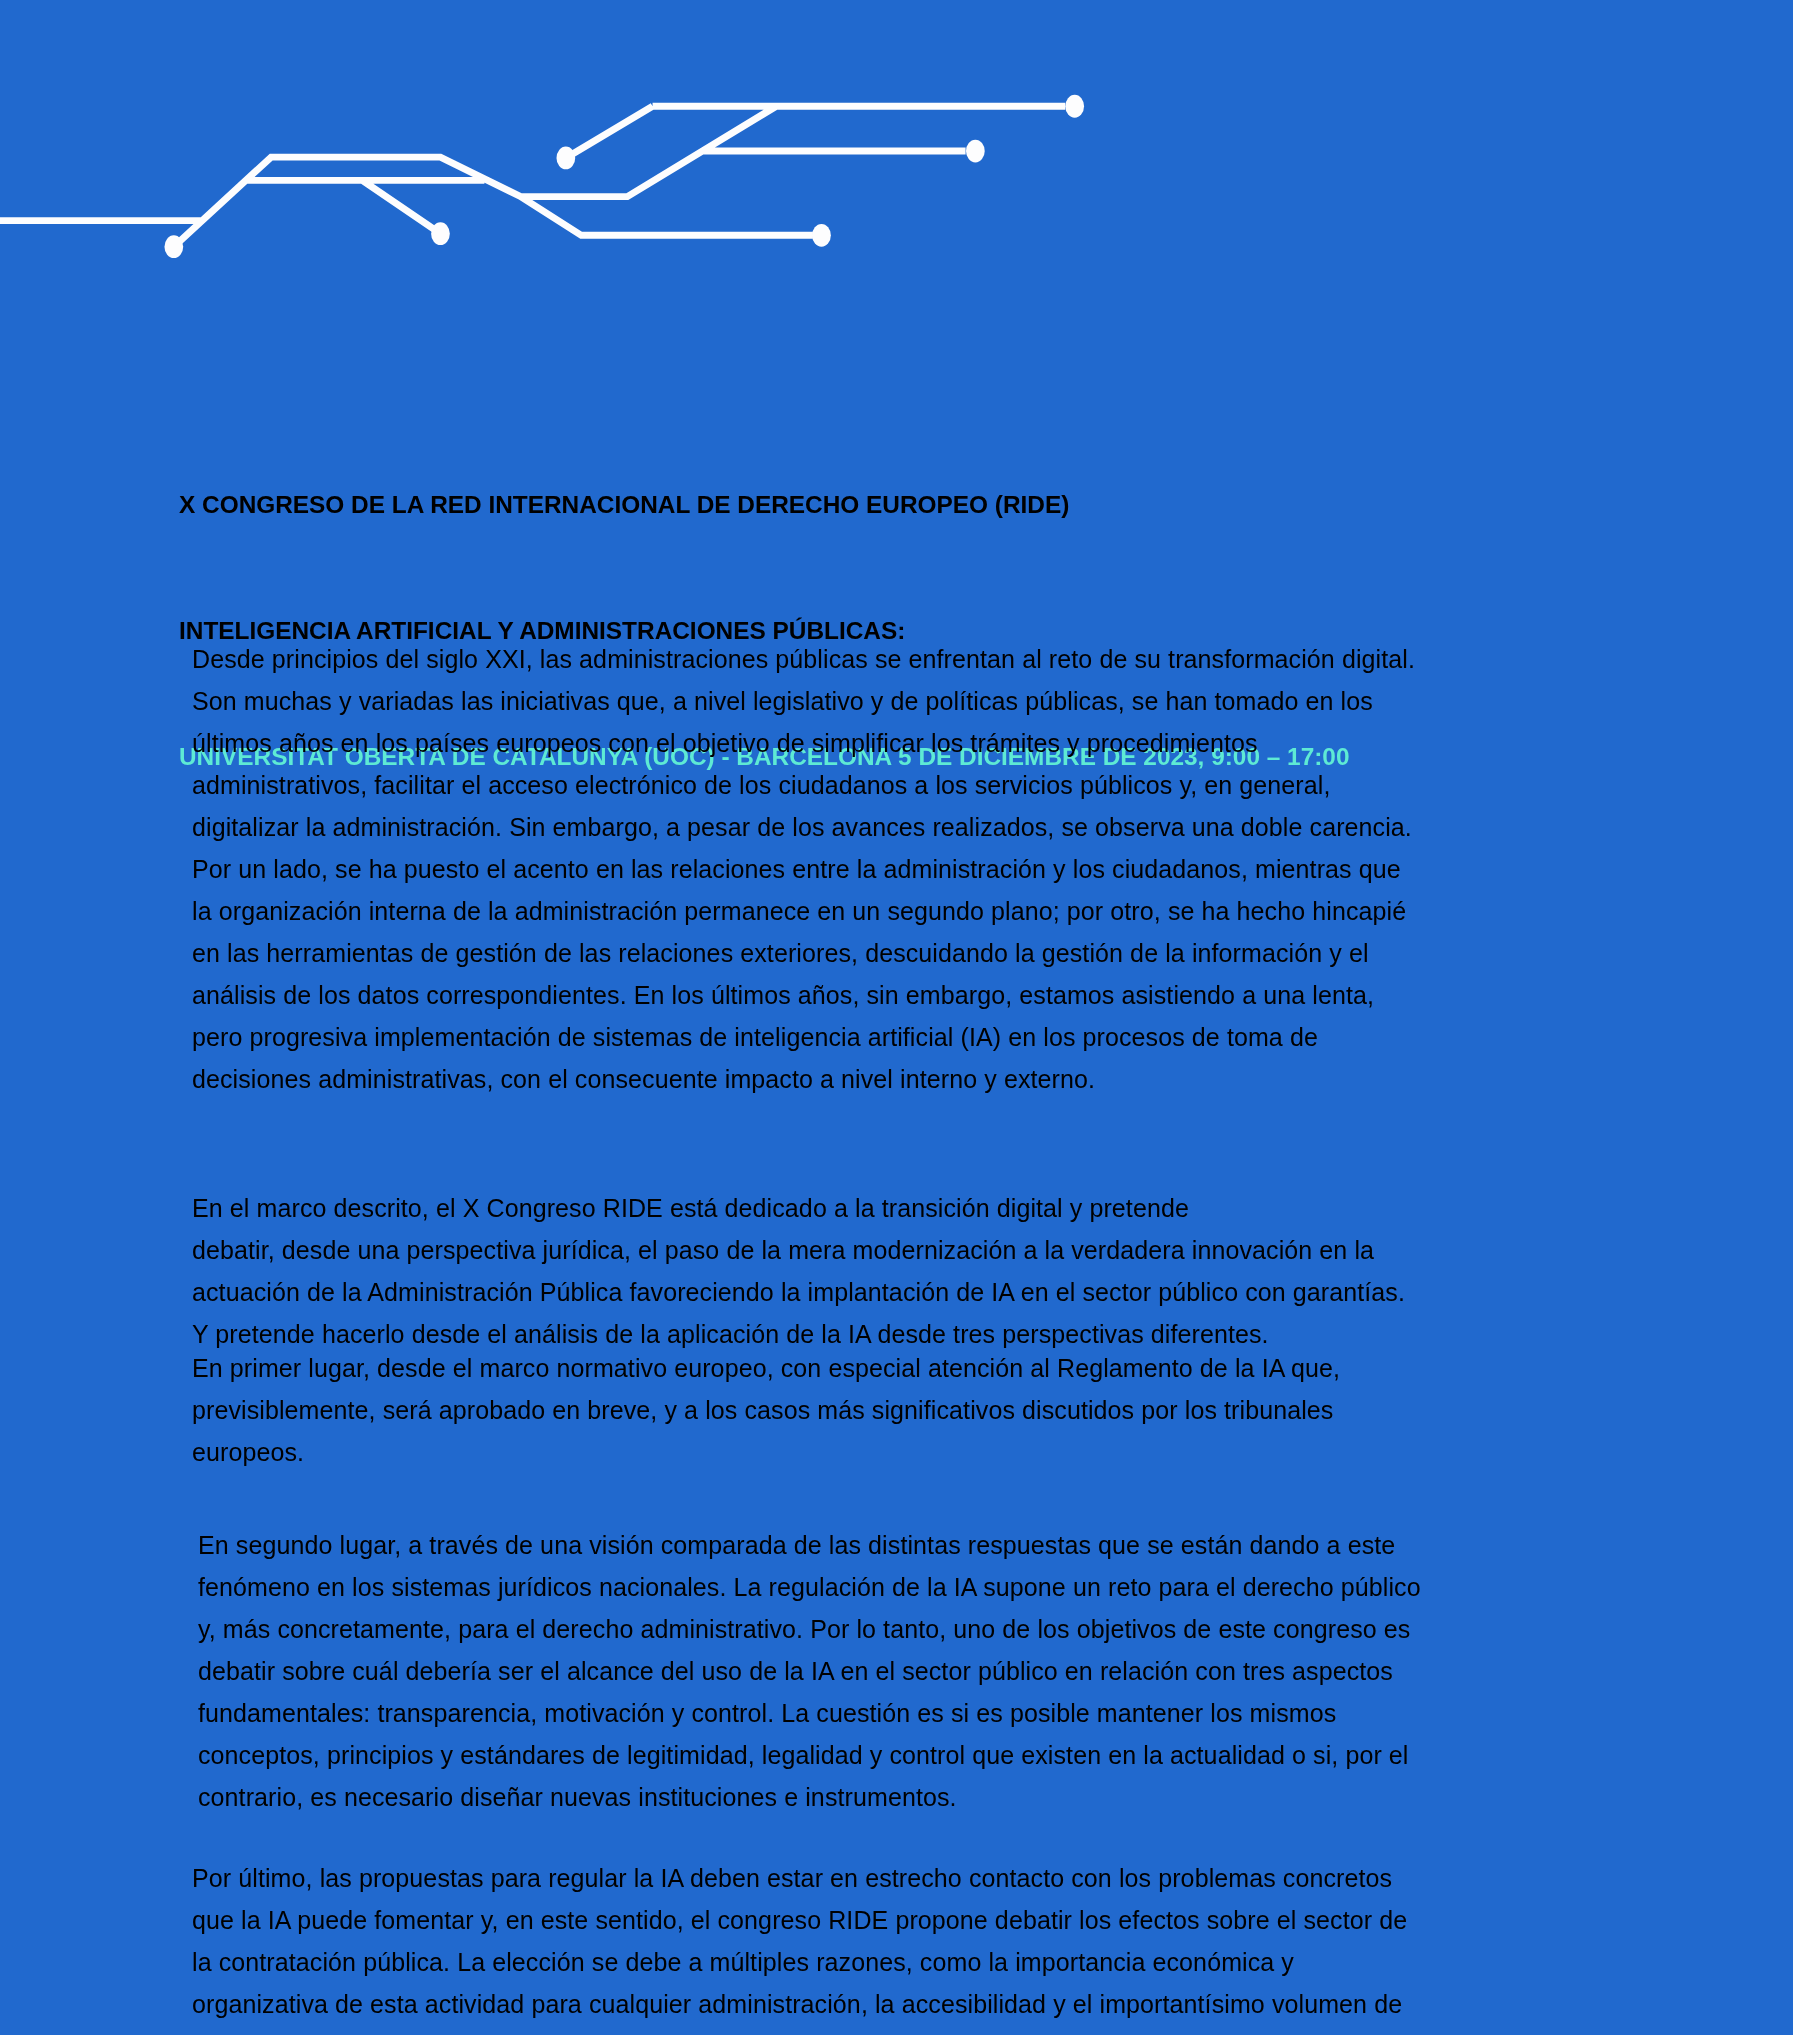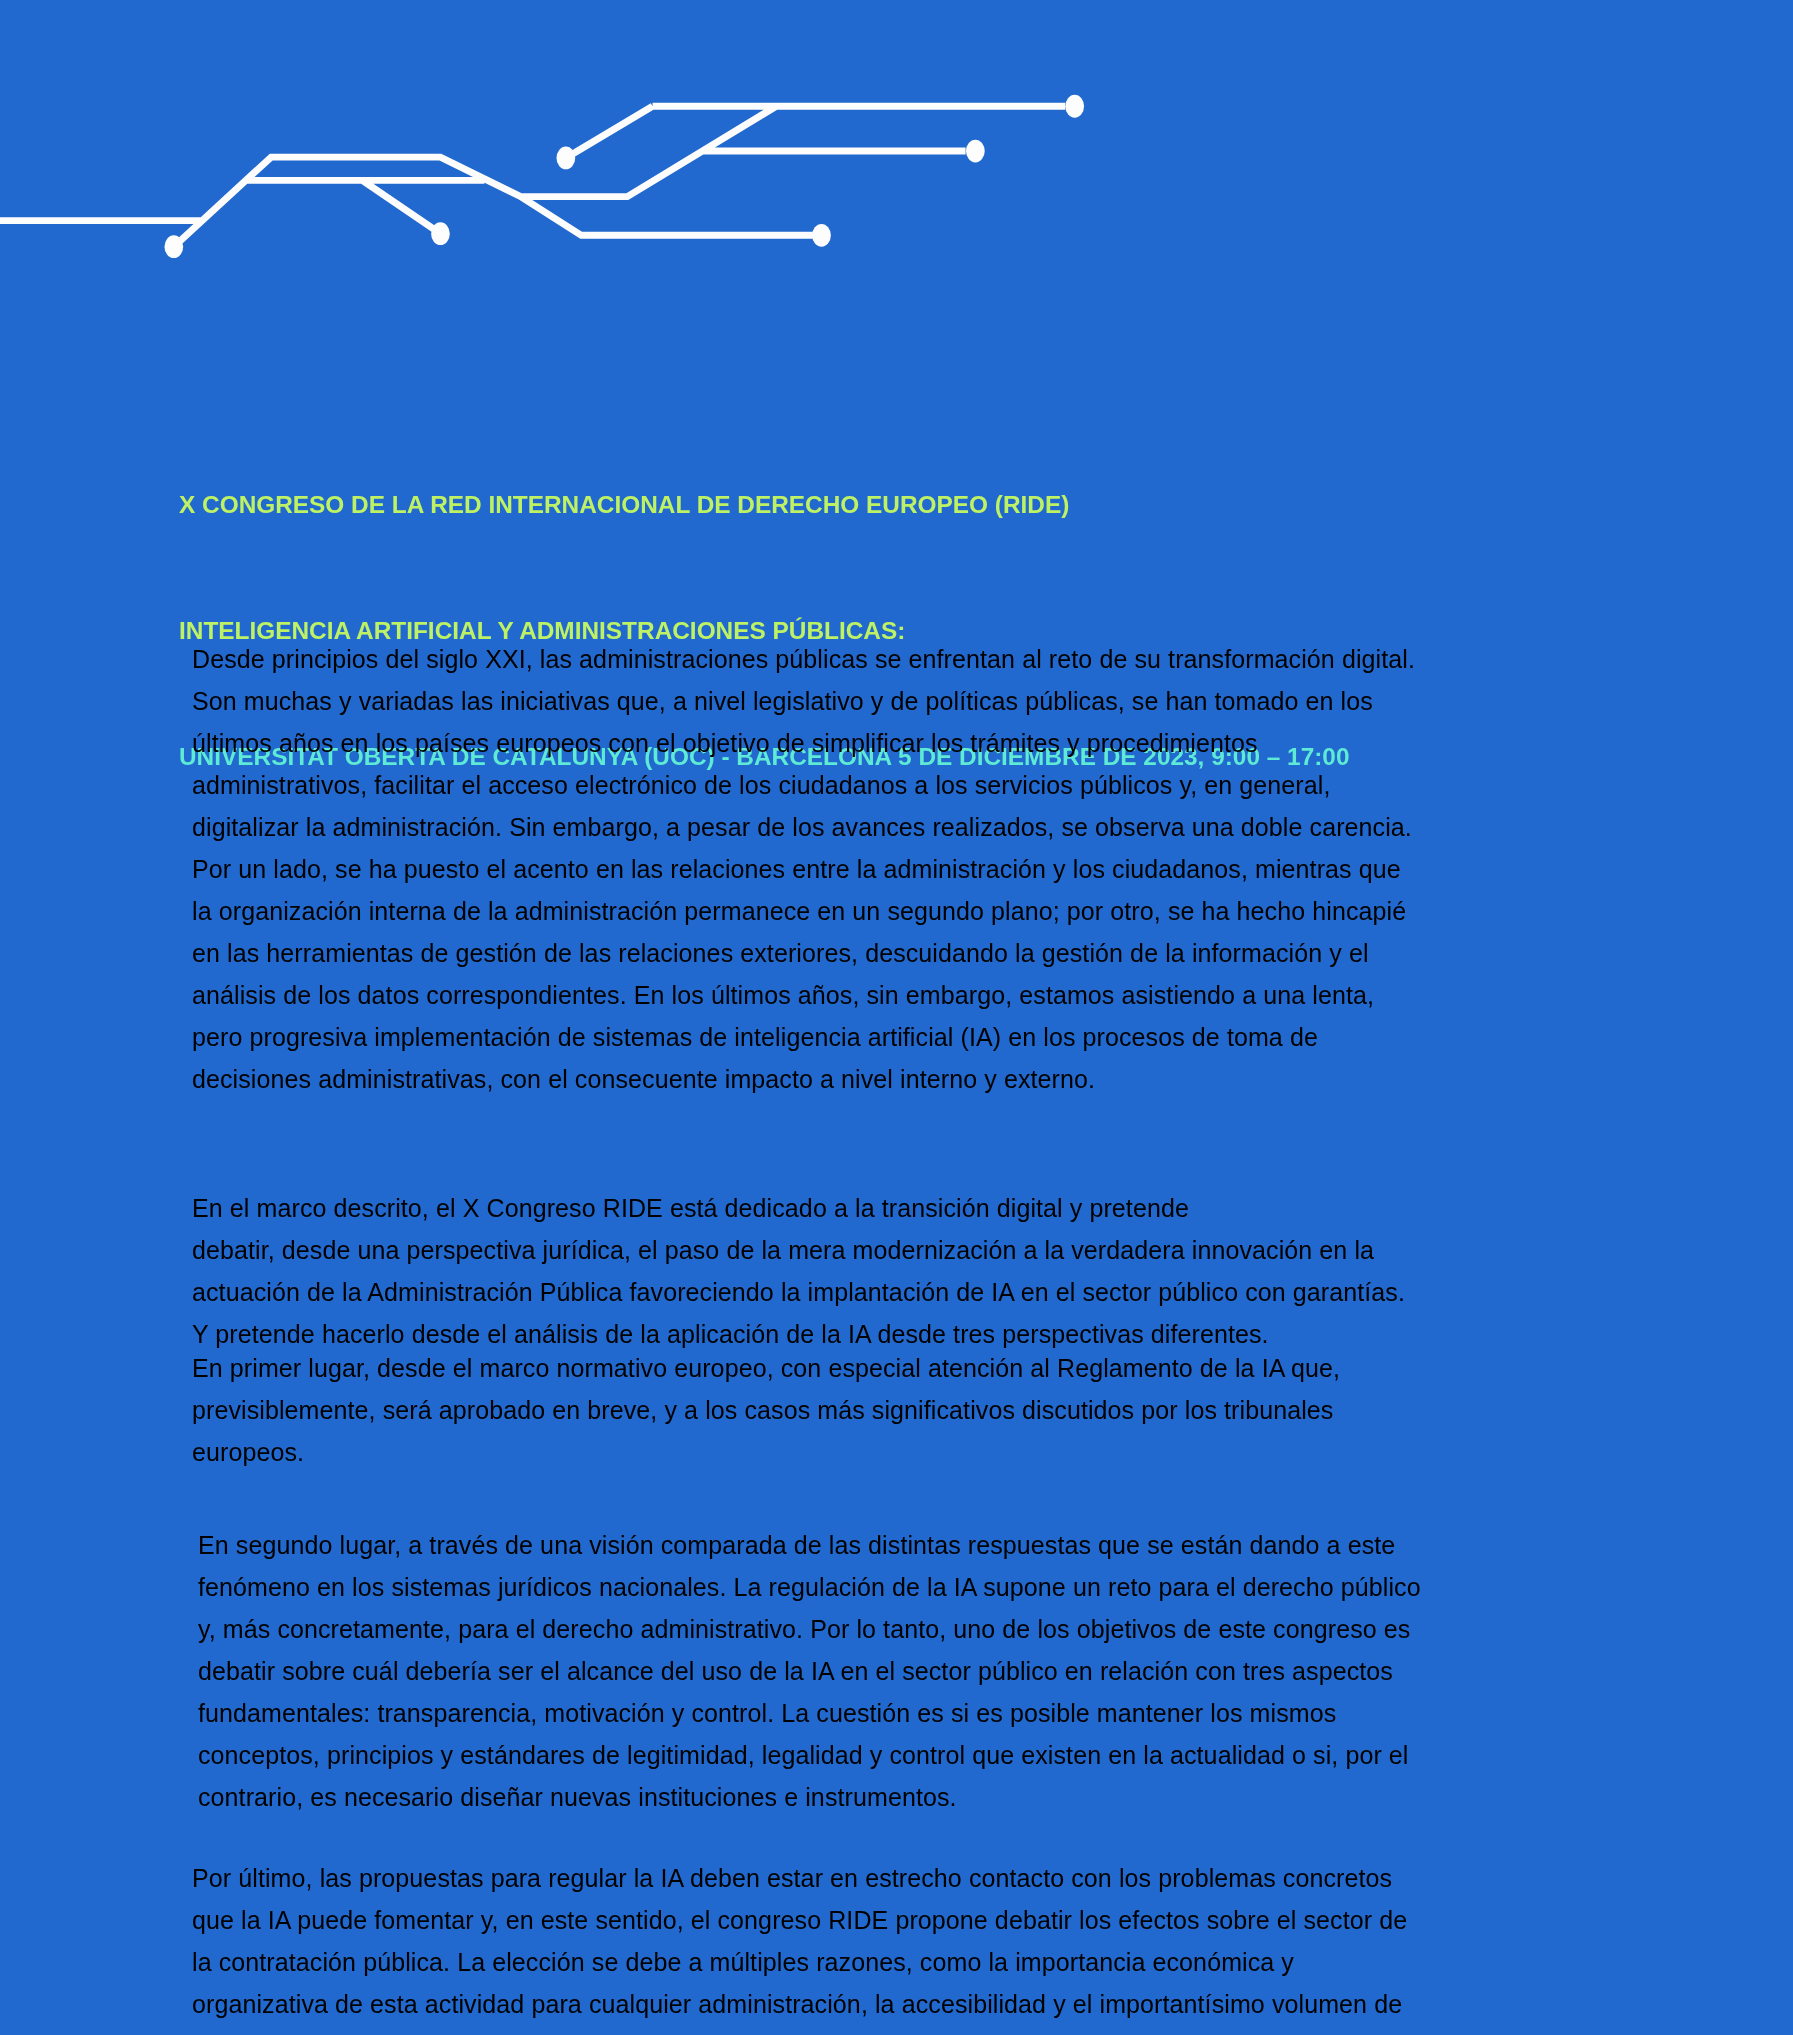--- a/index.html
+++ b/index.html
@@ -28,21 +28,21 @@
   .title-block {
     position: absolute;
     left: 179px;
     top: 400px;
     width: 1498px;
     font-size: 24.4px;
     font-weight: 700;
     line-height: 42px;
     white-space: pre;
   }
-  .title-cyan { color: #bef264; }
+  .title-cyan { color: #000000; }
   .title-white { color: #5eead4; }
   .body-text {
     position: absolute;
     left: 192px;
     width: 1498px;
     color: #000000;
     font-size: 25px;
     line-height: 42px;
     white-space: pre-line;
     letter-spacing: 0.1px;

